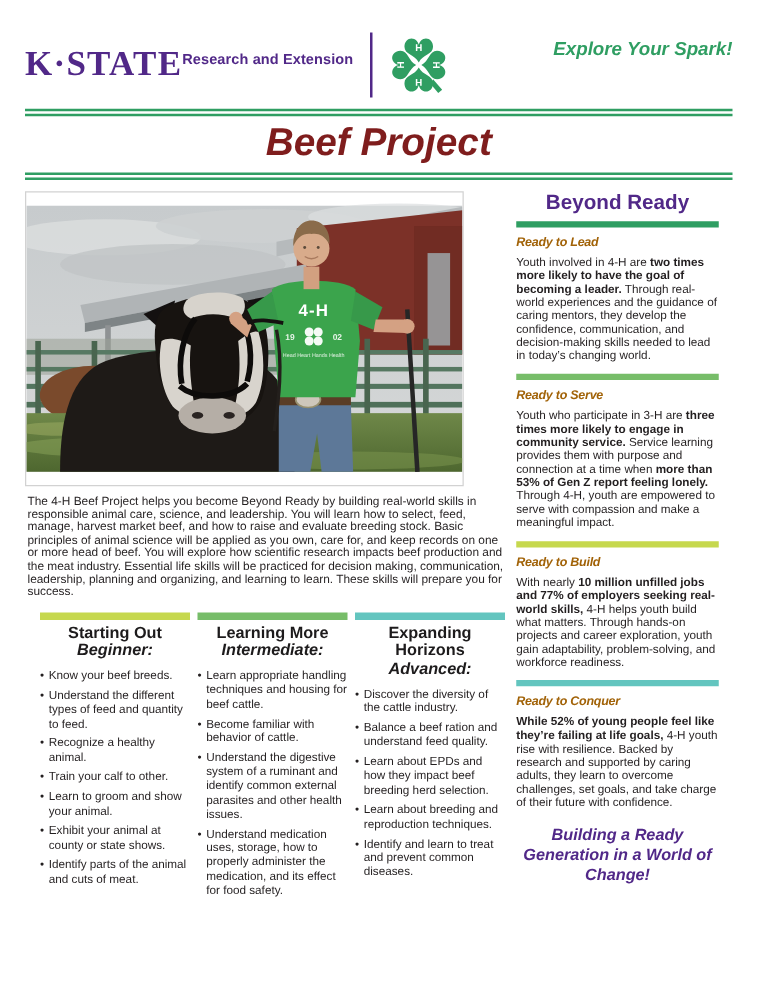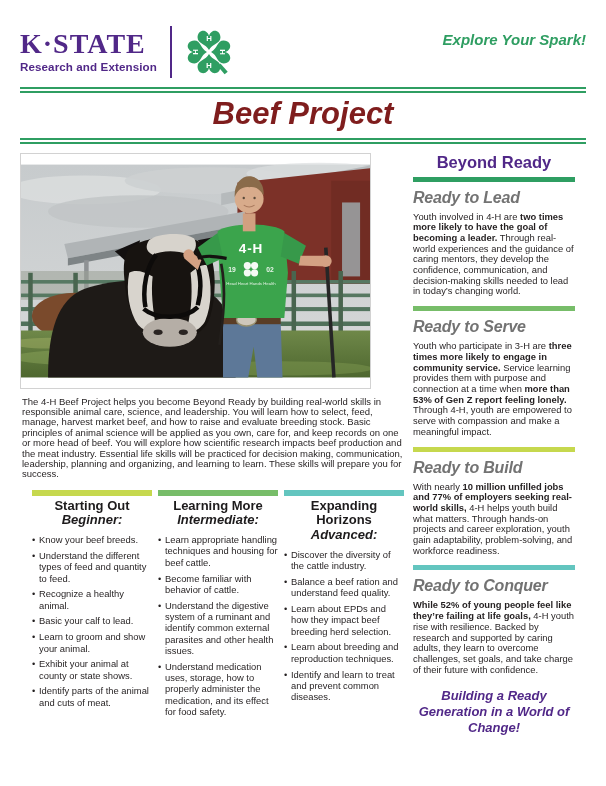--- a/index.html
+++ b/index.html
@@ -2,21 +2,21 @@
 <html><head>
 <meta charset="utf-8">
 <style>
   html,body{margin:0;padding:0;background:#ffffff;}
   .page{position:relative;width:606px;height:786px;background:#ffffff;overflow:hidden;
         font-family:"Liberation Sans","DejaVu Sans",sans-serif;color:#231f20;}
 
   
   .hdr{display:flex;justify-content:space-between;align-items:flex-start;padding:26px 20px 0 20px;}
   .brand{display:flex;align-items:center;}
-  .brand-text{display:flex;flex-direction:column;}
+  .brand-text{display:flex;flex-direction:row;}
   .wordmark{font-family:"Liberation Serif","DejaVu Serif",serif;font-weight:bold;font-size:28px;
             color:#512888;letter-spacing:1px;line-height:0.95;}
   .brand-sub{font-size:11.6px;font-weight:bold;color:#512888;margin-top:2px;letter-spacing:0.1px;}
   .brand-divider{width:2px;height:52px;background:#512888;margin:0 11px 0 13px;}
   .clover-svg{width:52px;height:52px;display:block;}
   .tagline{font-size:15px;font-style:italic;font-weight:bold;color:#2f9e62;margin-top:5px;}
 
   
   .rule{margin:0 20px;height:2px;border-top:2.5px solid #2f9e62;border-bottom:2px solid #2f9e62;}
   .rule-top{margin-top:9px;}
@@ -37,22 +37,22 @@
   .col-title .col-level{display:block;font-style:italic;}
   ul.bullets{list-style:none;margin:6px 0 0 0;padding:0;font-size:9.4px;line-height:11.3px;}
   ul.bullets li{position:relative;padding-left:7px;margin-bottom:4.5px;}
   ul.bullets li::before{content:"\2022";position:absolute;left:0;top:0;}
 
   
   .sidebar{width:162px;flex:0 0 auto;padding-top:0;}
   .sb-heading{margin:0 0 5px 0;text-align:center;font-size:16.5px;font-weight:bold;color:#512888;}
   .sb-bar{height:5px;}
   .sb-section .section-bar{height:5px;margin:9px 0 0 0;}
-  .section-title{margin:7px 0 5px 0;font-size:16px;font-weight:bold;font-style:italic;
-                 color:#737373;letter-spacing:-0.2px;}
+  .section-title{margin:7px 0 5px 0;font-size:10px;font-weight:bold;font-style:italic;
+                 color:#a16207;letter-spacing:-0.2px;}
   .section-body{margin:0;font-size:9.4px;line-height:10.7px;}
   .closing{margin:13px 4px 0 4px;text-align:center;font-size:13px;font-weight:bold;font-style:italic;
            color:#512888;line-height:16px;}
 </style>
 </head>
 <body>
 
 <div class="page">
 
   <div class="hdr">
@@ -210,21 +210,21 @@
               <span class="col-level">Beginner:</span>
             </h3>
             <ul class="bullets">
 
                 <li>Know your beef breeds.</li>
 
                 <li>Understand the different types of feed and quantity to feed.</li>
 
                 <li>Recognize a healthy animal.</li>
 
-                <li>Basic your calf to lead.</li>
+                <li>Train your calf to other.</li>
 
                 <li>Learn to groom and show your animal.</li>
 
                 <li>Exhibit your animal at county or state shows.</li>
 
                 <li>Identify parts of the animal and cuts of meat.</li>
               </ul>
           </section>
 
           <section class="col">

